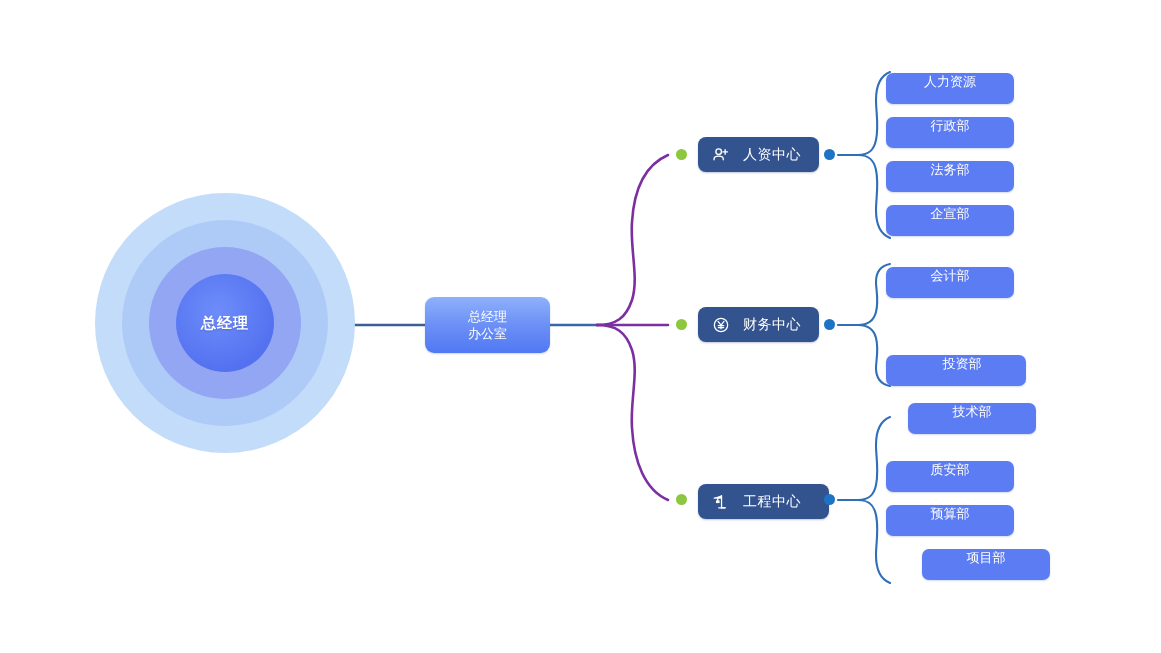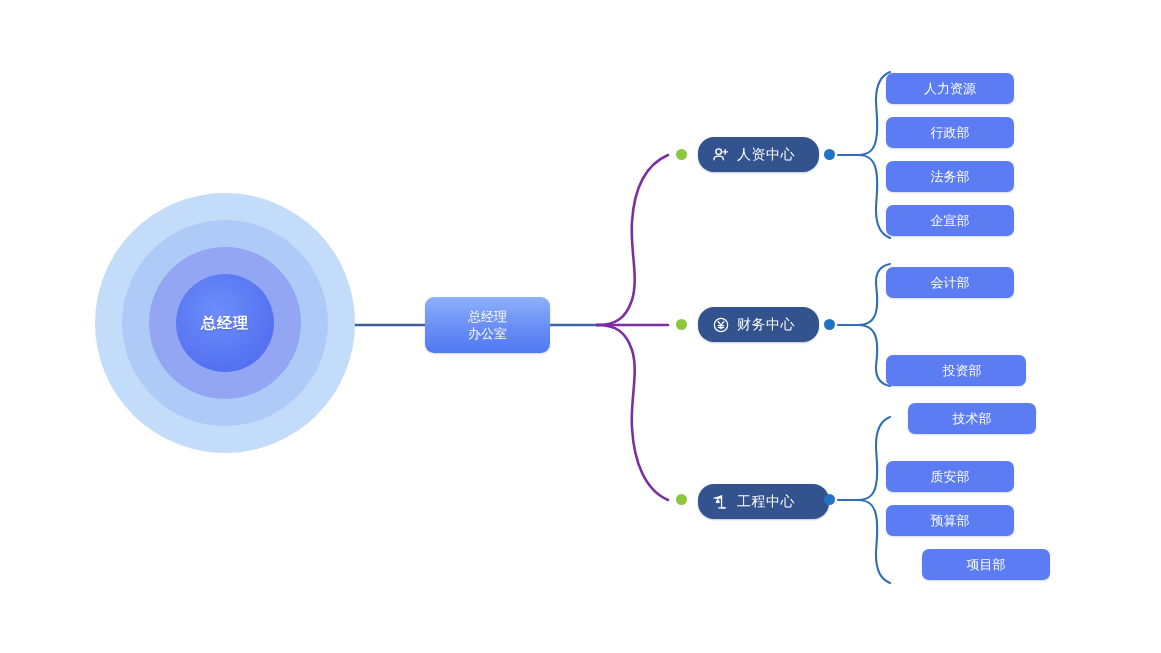--- a/index.html
+++ b/index.html
@@ -82,28 +82,28 @@
     align-items: center;
     justify-content: center;
     text-align: center;
     box-shadow: 0 1px 2px rgba(60,90,180,.25);
   }
 
   
   .center-node {
     position: absolute;
     height: 35px;
-    border-radius: 16px;
+    border-radius: 8px;
     background: #33538f;
     color: #ffffff;
     display: flex;
     align-items: center;
     padding: 0 14px;
     box-sizing: border-box;
-    gap: 7px;
+    gap: 13px;
     white-space: nowrap;
     box-shadow: 0 1px 2px rgba(30,50,110,.28);
     text-align: right;
   }
   .center-node .cn-label {
     font-size: 14px;
     letter-spacing: .5px;
   }
   .center-node .cn-icon {
     display: inline-flex;
@@ -126,21 +126,20 @@
   .leaf-box {
     position: absolute;
     left: 886px;
     width: 128px;
     height: 31px;
     border-radius: 7px;
     background: #5b7cf3;
     color: #ffffff;
     font-size: 13px;
     display: flex;
-    align-items: center;
     justify-content: center;
     box-shadow: 0 1px 2px rgba(60,90,180,.22);
   }
 </style>
 </head>
 <body>
 
 <div id="canvas">
 
   <svg id="wires" viewBox="0 0 1161 653" width="1161" height="653" fill="none" xmlns="http://www.w3.org/2000/svg">

